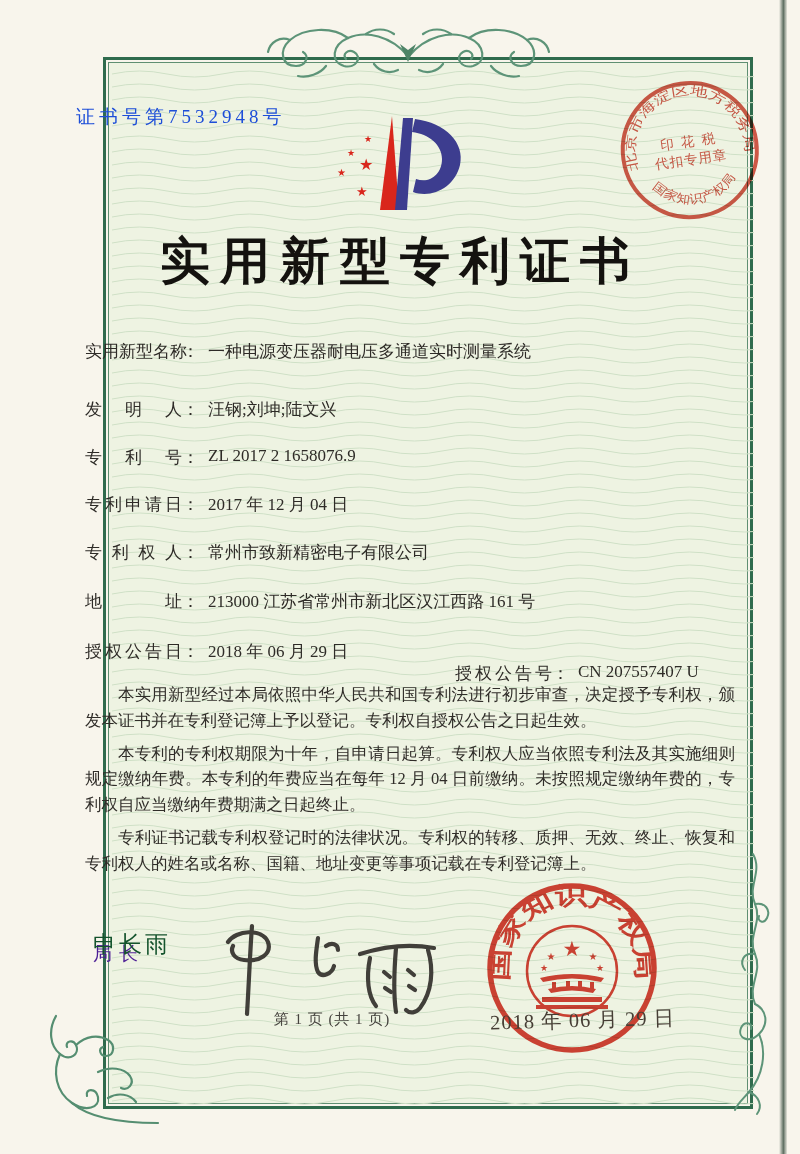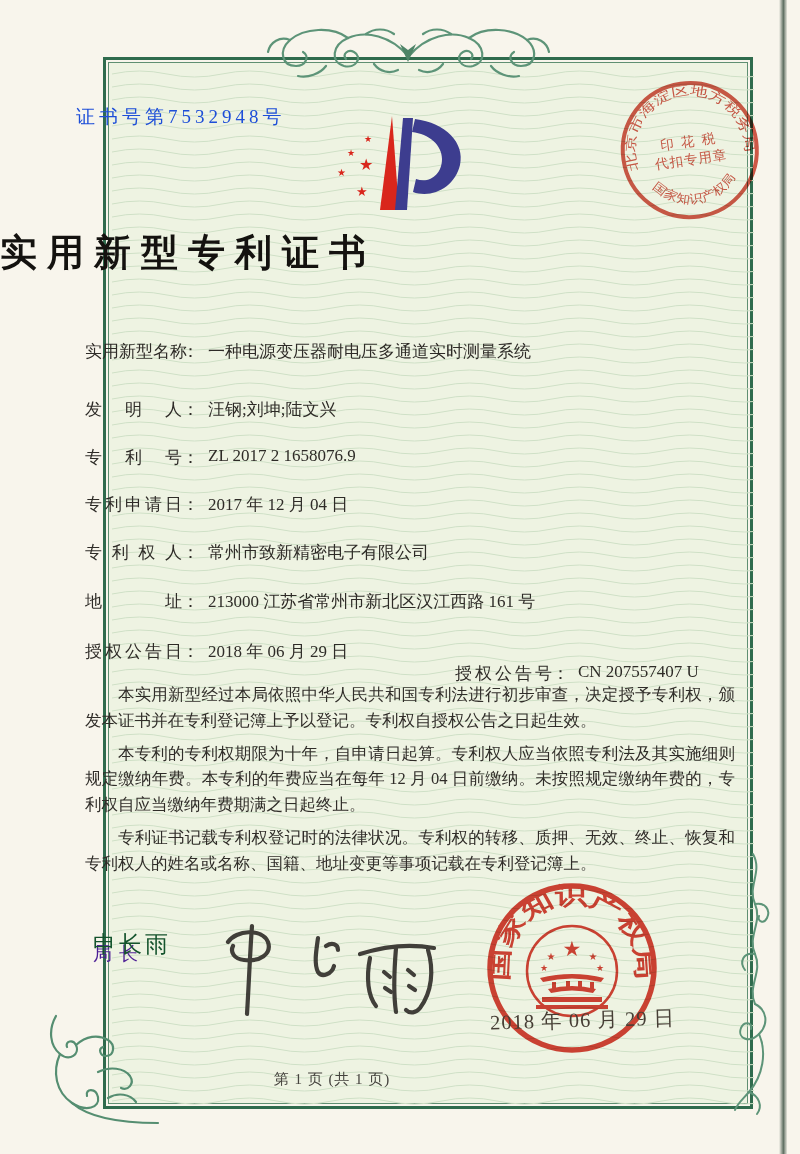--- a/index.html
+++ b/index.html
@@ -11,43 +11,43 @@
          border:3px solid #2f6b4d;box-sizing:border-box;}
   .frame-inner{position:absolute;left:2px;top:2px;right:2px;bottom:2px;
          border:1px solid #5f8f72;background:#eef3e2;}
   .waves{position:absolute;left:3px;top:3px;}
 
   
   .scan-edge{position:absolute;left:779px;top:0;width:8px;height:1154px;
      background:linear-gradient(90deg,rgba(95,111,98,0),#5f6f62 55%,rgba(120,130,118,.15));}
 
   .cert-no{position:absolute;left:76px;top:104px;font-size:19px;letter-spacing:4px;color:#1d4ed8;}
-  .title{position:absolute;left:0;top:228px;width:800px;
-         font-size:37px;font-weight:600;letter-spacing:10px;color:#14120f;}
+  .title{position:absolute;left:0;top:228px;width:800px;text-align:center;
+         font-size:50px;font-weight:600;letter-spacing:10px;color:#14120f;}
 
   .frow{position:absolute;left:85px;width:662px;font-size:17px;color:#2e2b27;white-space:nowrap;}
   .flabel{display:inline-block;width:97px;text-align:justify;text-align-last:justify;vertical-align:top;}
   .fcolon{display:inline-block;vertical-align:top;}
   .fval{margin-left:9px;}
   .frow-right{position:absolute;left:370px;top:0;margin-top:22px;}
 
   .paras{position:absolute;left:85px;top:682px;width:662px;font-size:16.5px;
          line-height:25.8px;color:#302d29;text-align:justify;}
   .paras p{margin:0 12px 7px 0;text-indent:2em;}
 
   .signer-title{position:absolute;left:93px;top:941px;font-size:19px;letter-spacing:7px;color:#4c1d95;}
   .signer-name{position:absolute;left:93px;top:929px;font-size:23px;letter-spacing:3px;color:#14532d;}
 
   .sig{position:absolute;left:200px;top:912px;}
   .office-seal{position:absolute;left:478px;top:872px;mix-blend-mode:multiply;opacity:.95;}
   .seal-date{position:absolute;left:490px;top:1006px;font-size:20.5px;letter-spacing:1px;
              color:#463e35;transform:rotate(-1.5deg);}
   .tax-seal{position:absolute;left:613px;top:74px;mix-blend-mode:multiply;opacity:.88;
             transform:rotate(-8deg);}
-  .footer{position:absolute;left:0;top:1070px;width:664px;text-align:center;
+  .footer{position:absolute;left:0;top:1010px;width:664px;text-align:center;
           font-size:15px;letter-spacing:1px;color:#45433e;}
 
   .orn-top{position:absolute;left:266px;top:26px;}
   .orn-bl{position:absolute;left:46px;top:1014px;}
   .orn-br{position:absolute;left:733px;top:852px;}
   .logo{position:absolute;left:328px;top:106px;}
   svg text{font-family:"Liberation Serif",serif;}
   svg .star{font-family:"DejaVu Sans",sans-serif;}
 </style>
 </head>

